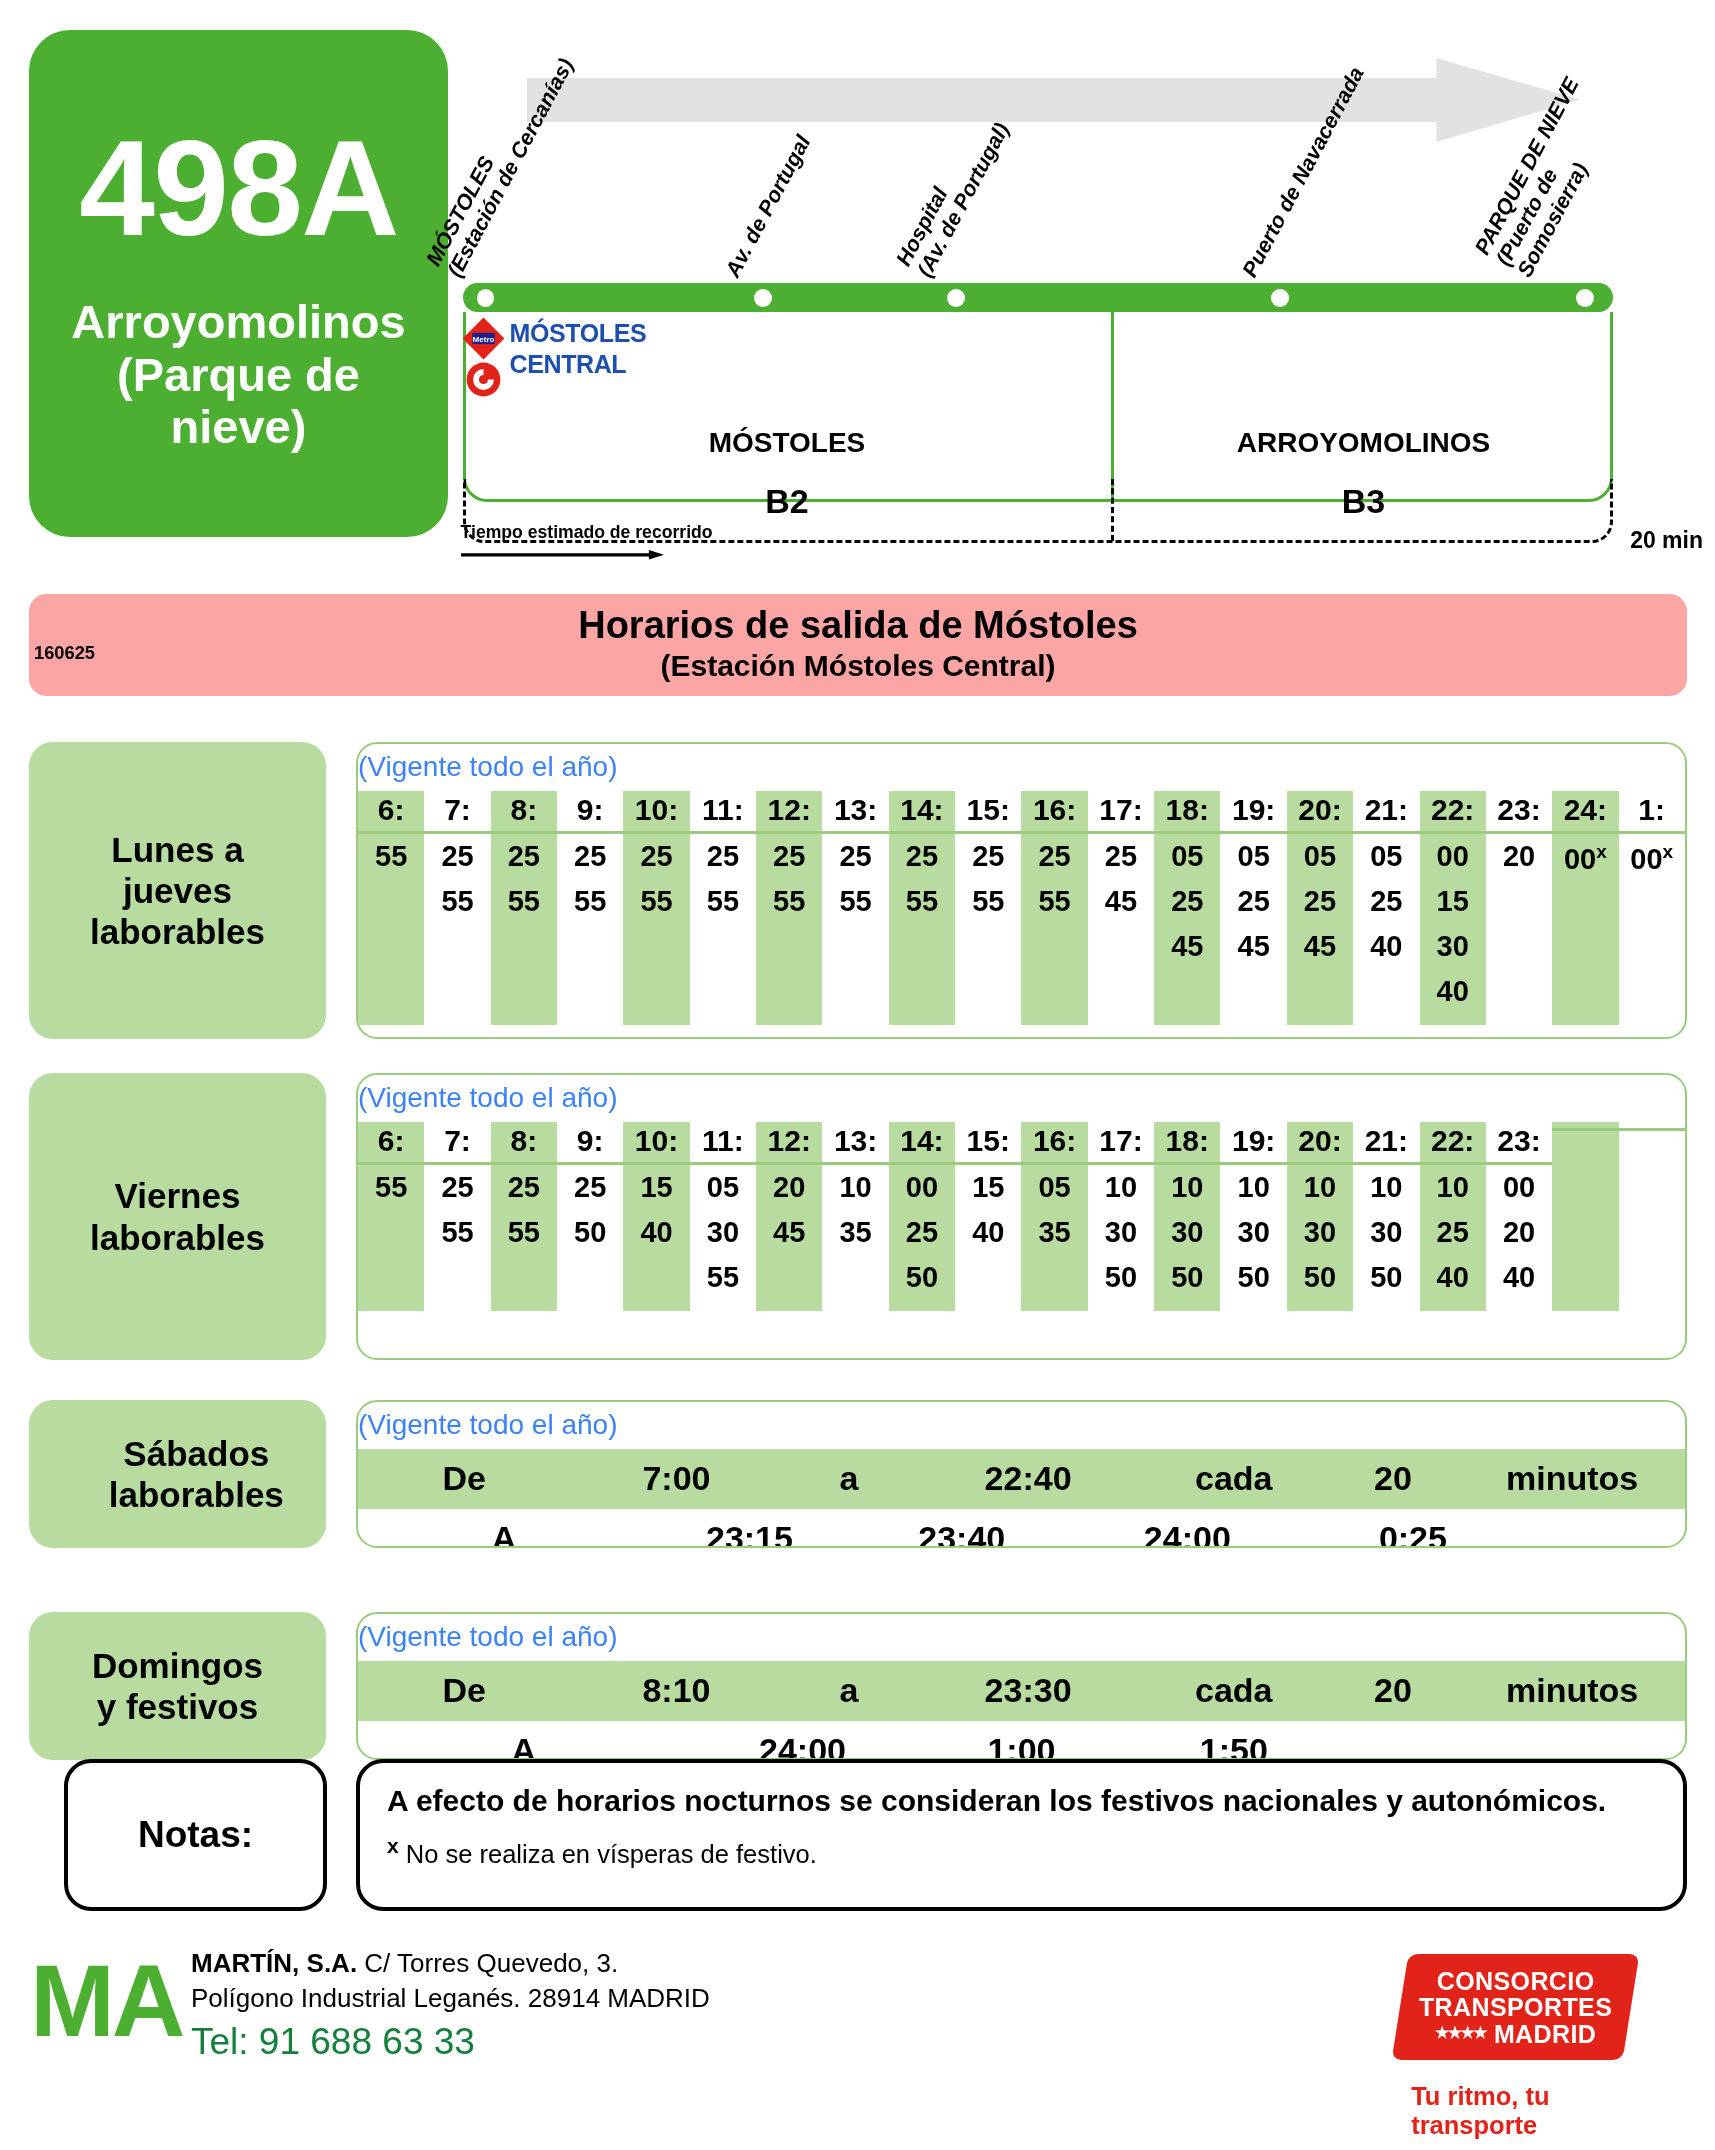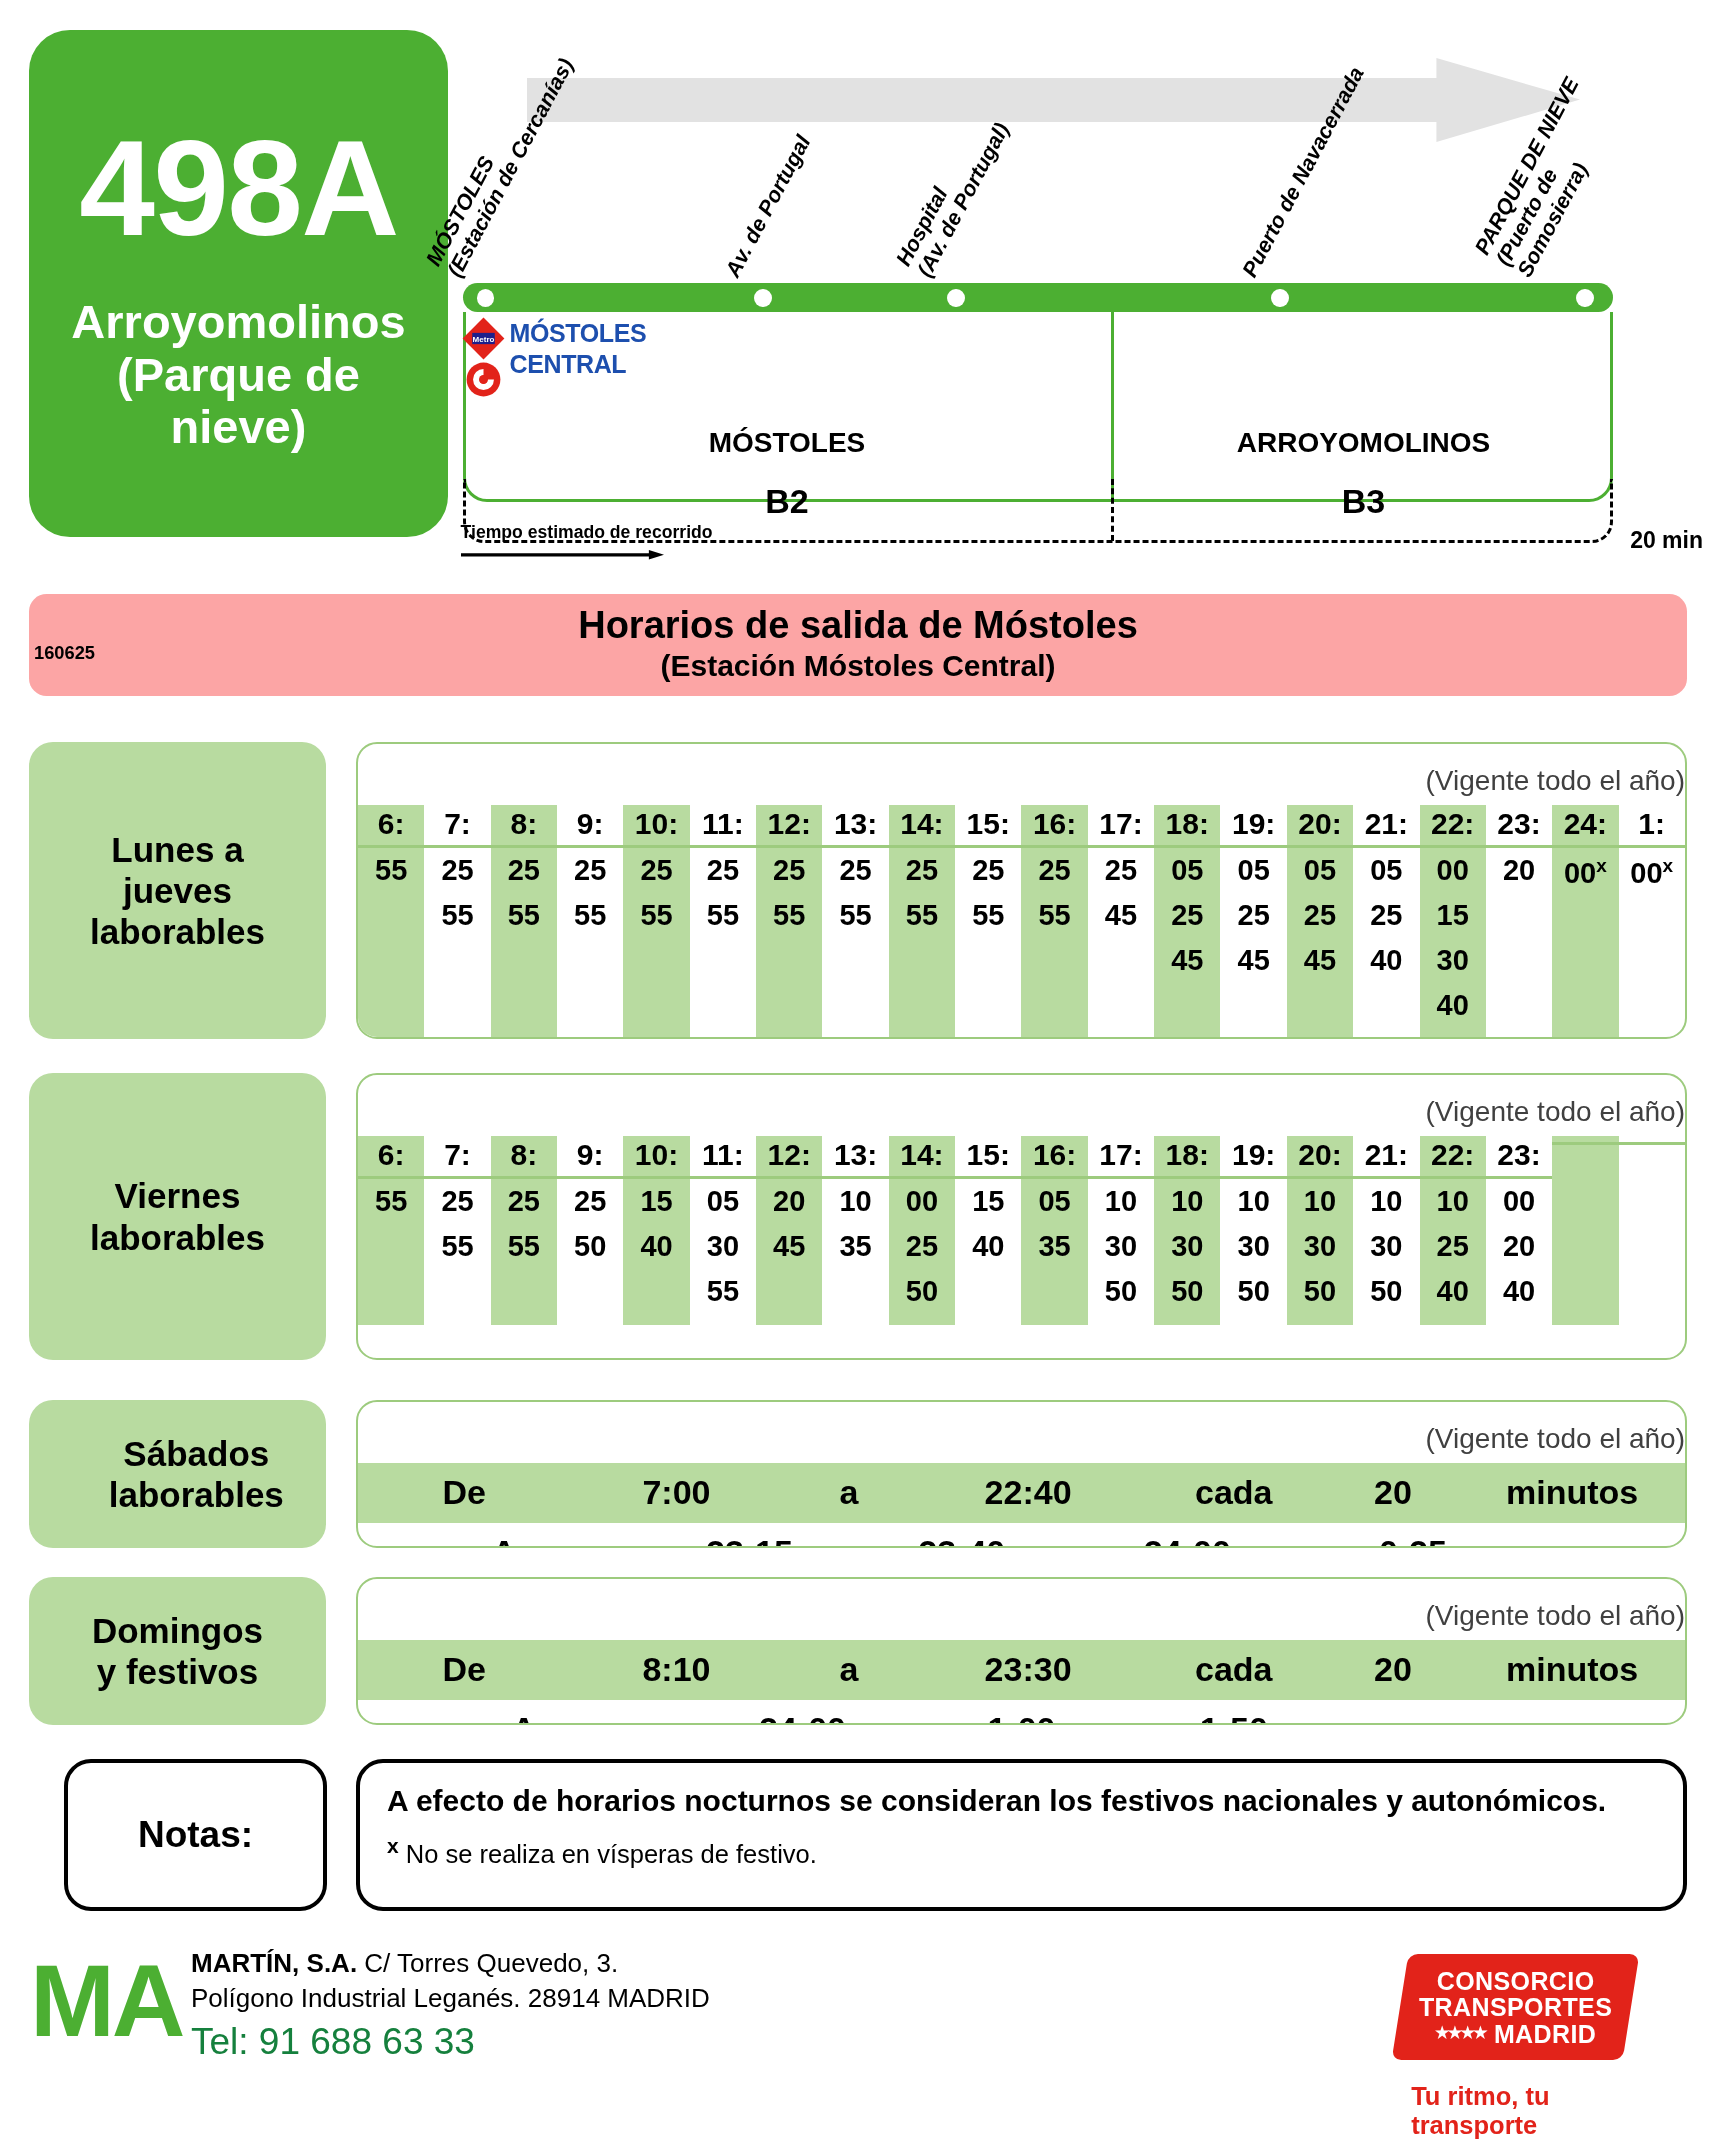--- a/index.html
+++ b/index.html
@@ -209,24 +209,24 @@
   .sched-panel {
     position: absolute; left: 327px;
     width: 1331px;
     border: 2.4px solid #9DCB7E;
     border-radius: 21px;
     box-sizing: border-box;
     overflow: hidden;
     background: #ffffff;
   }
   .validity {
-    text-align: right;
+    text-align: left;
     font-size: 28px;
-    color: #404040;
-    padding: 21px 0 8px 0;
+    color: #3b82f6;
+    padding: 7px 0 8px 0;
   }
   .grid-table { display: flex; width: 100%; }
   .grid-col {
     flex: 1 1 0;
     display: flex; flex-direction: column; align-items: center;
   }
   .grid-col.shade { background: #B8DBA0; }
   .col-head {
     font-size: 30px; font-weight: bold; color: #000;
     padding: 1.6px 0 4.8px 0;
@@ -774,21 +774,21 @@
         </div>
         <div class="interval-line">
           <div class="il-cell" style="width: 22%;">A</div>
           <div class="il-cell" style="width: 15%;">23:15</div>
           <div class="il-cell" style="width: 17%;">23:40</div>
           <div class="il-cell" style="width: 17%;">24:00</div>
           <div class="il-cell" style="width: 17%;">0:25</div>
         </div>
       </div>
     </div>
-    <div class="sched-row" style="top: 1577px; height: 110px;">
+    <div class="sched-row" style="top: 1612px; height: 110px;">
       <div class="day-label" style="height: 148px;">
         <div>
           <div>Domingos</div>
           <div>y festivos</div>
         </div>
       </div>
       <div class="sched-panel" style="height: 148px;">
         <div class="validity">(Vigente todo el año)</div>
         <div class="interval-line shaded">
           <div class="il-cell" style="width: 16%;">De</div>

